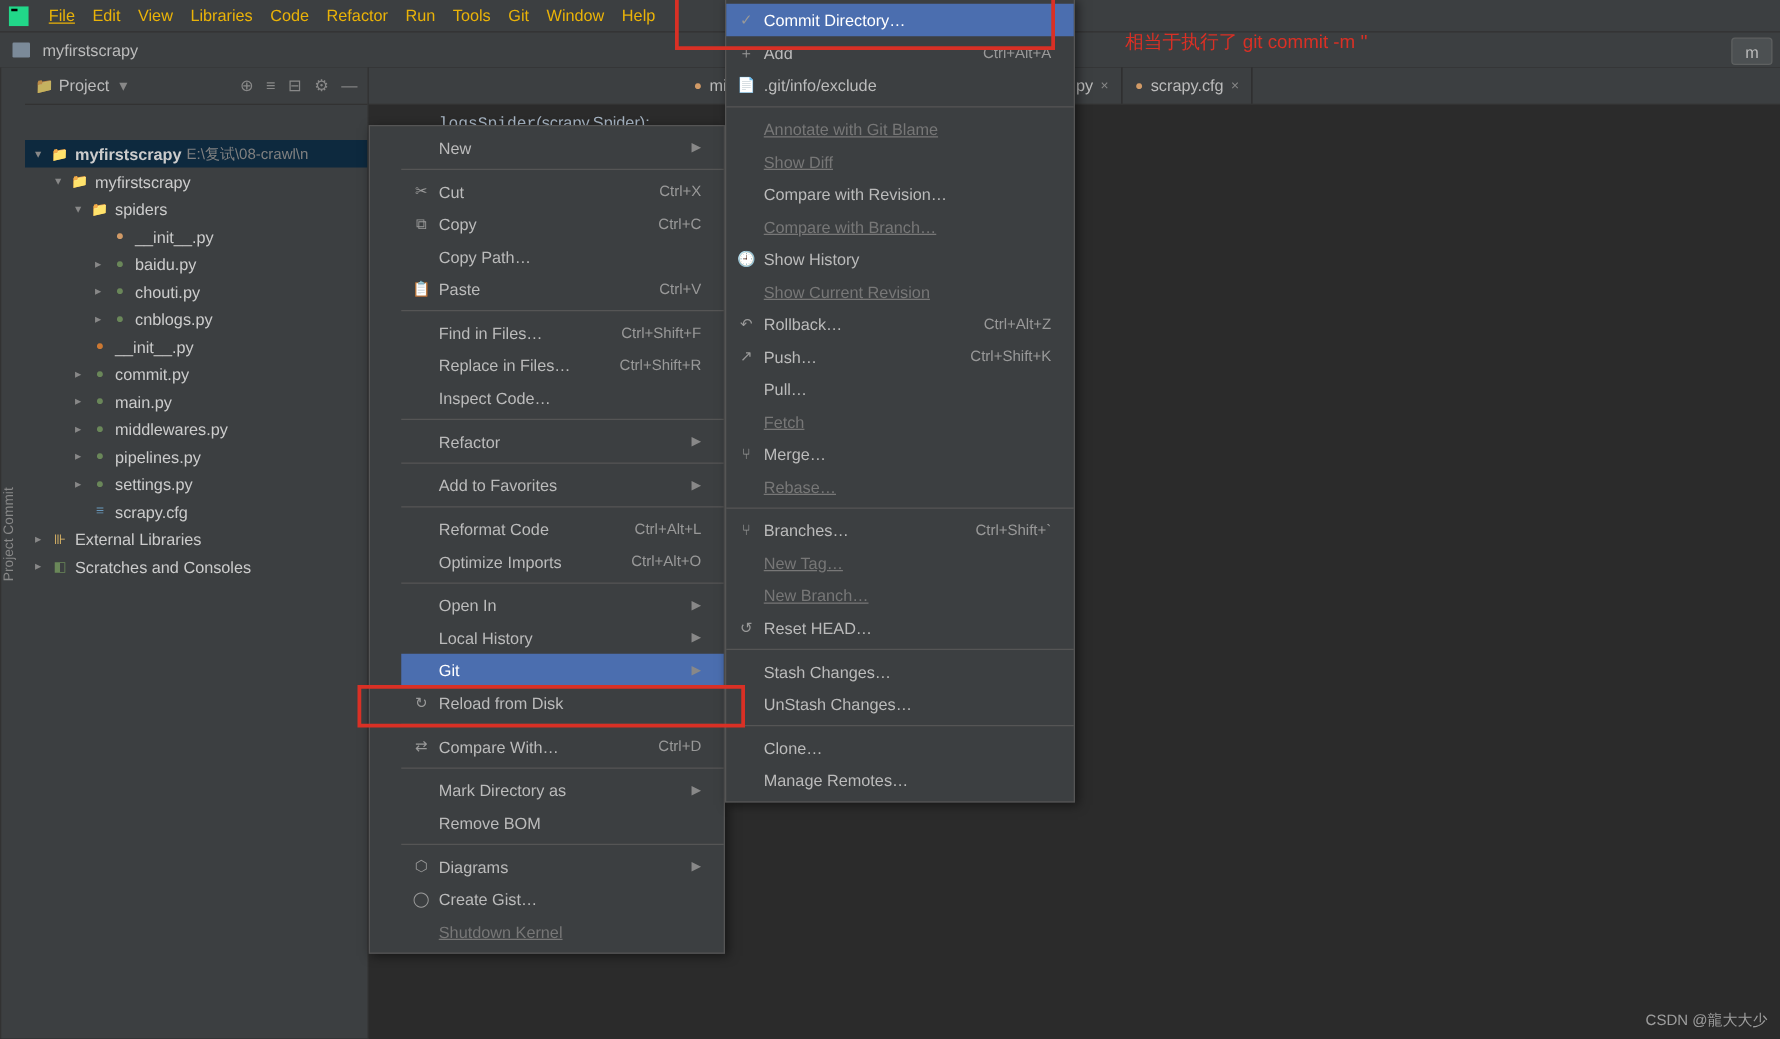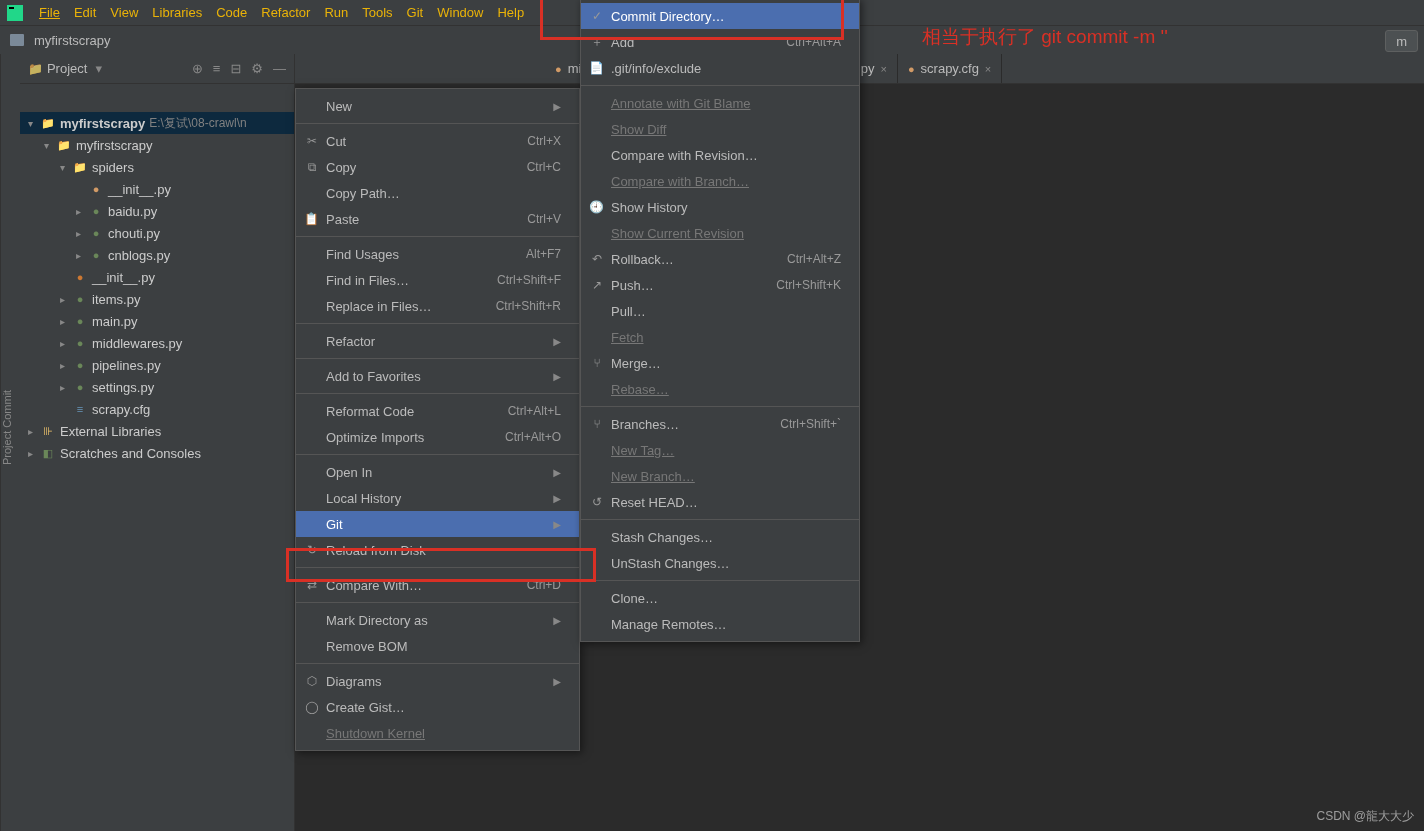--- a/index.html
+++ b/index.html
@@ -45,21 +45,21 @@
 .ctxmenu { position: absolute; background: #3c3f41; border: 1px solid #555; box-shadow: 2px 2px 8px rgba(0,0,0,.5); z-index:100; min-width:280px; padding:4px 0;}
 .ctxmenu .row { display:flex; align-items:center; height:26px; padding:0 18px 0 30px; color:#bbb; position:relative; cursor:pointer;}
 .ctxmenu .row.disabled { color:#777;text-decoration:underline; }
 .ctxmenu .row.sel { background:#4b6eaf; color:#fff;}
 .ctxmenu .row .lbl { flex:1; }
 .ctxmenu .row .sc { color:#999; font-size:12px;}
 .ctxmenu .row .sub { color:#888; font-size:10px;}
 .ctxmenu .row .ico { position:absolute; left:8px; width:16px; text-align:center; font-size:12px; color:#999;}
 .ctxmenu .sep { height:1px; background:#555; margin:4px 0;}
 .redbox { position:absolute; border:3px solid #d93025; pointer-events:none; z-index:200;}
-.annot { position:absolute; color:#d93025; font-size:19px; z-index:200; font-weight:500;margin-left:22px;}
+.annot { position:absolute; color:#d93025; font-size:15px; z-index:200; font-weight:500;}
 .watermark { position:absolute; right:10px; bottom:6px; color:#ccc; font-size:12px; opacity:.7;}
 .btn-right { position:absolute; right:6px; top:30px; height:22px; background:#4c5052; border:1px solid #5e6060; border-radius:3px; padding:0 10px; color:#bbb; font-size:12px; display:flex; align-items:center;}
 </style>
 </head>
 <body>
 
 <div class="menubar">
   <span class="logo">
     <svg viewBox="0 0 16 16">
         <rect width="16" height="16" fill="#21d789"></rect>
@@ -144,21 +144,21 @@
           <span class="name py-green">cnblogs.py</span>
         </div>
       <div class="tree-row indent-2">
           <span class="arrow"></span>
           <span class="ico py-red">●</span>
           <span class="name py-red">__init__.py</span>
         </div>
       <div class="tree-row indent-2">
           <span class="arrow">▸</span>
           <span class="ico py-green">●</span>
-          <span class="name py-green">items.py</span>
+          <span class="name py-green">commit.py</span>
         </div>
       <div class="tree-row indent-2">
           <span class="arrow">▸</span>
           <span class="ico py-green">●</span>
           <span class="name py-green">main.py</span>
         </div>
       <div class="tree-row indent-2">
           <span class="arrow">▸</span>
           <span class="ico py-green">●</span>
           <span class="name py-green">middlewares.py</span>
@@ -211,21 +211,21 @@
         <div class="tab">
           <span class="pyi">●</span>
           <span>scrapy.cfg</span>
           <span class="close">×</span>
         </div>
       </div>
     <div class="code" id="code"><div class="ln"><span class="gut"></span><span class="txt"><span class="cls">logsSpider</span>(scrapy.Spider)<span class="op">:</span></span></div><div class="ln"><span class="gut"></span><span class="txt"> <span class="op">=</span> <span class="str">'cnblogs'</span></span></div><div class="ln"><span class="gut"></span><span class="txt">wed_domains <span class="op">=</span> [<span class="str">'www.cnblogs.com'</span>]</span></div><div class="ln"><span class="gut"></span><span class="txt">t_urls <span class="op">=</span> [<span class="str under">'http://www.cnblogs.com/'</span>]</span></div><div class="ln"><span class="gut"></span><span class="txt"></span></div><div class="ln"><span class="gut"></span><span class="txt"><span class="fn">parse</span>(<span class="self hiw">self</span><span class="op">,</span> <span class="par under hiy" style="font-style:italic">response</span>)<span class="op">:</span></span></div><div class="ln"><span class="gut"></span><span class="txt">article_all <span class="op">=</span> <span class="par" style="font-style:italic">response</span>.css(<span class="str">'article.post-</span></span></div><div class="ln"><span class="gut"></span><span class="txt"><span class="kw">for</span> article <span class="kw">in</span> article_all<span class="op">:</span></span></div><div class="ln"><span class="gut"></span><span class="txt">    title <span class="op">=</span> article.css(<span class="str">'a.post-item-titl</span></span></div><div class="ln"><span class="gut"></span><span class="txt">    href <span class="op">=</span> article.css(<span class="str">'a.post-item-titl</span></span></div><div class="ln"><span class="gut"></span><span class="txt">    summary <span class="op">=</span> article.css(<span class="str">'p.post-item-su</span></span></div><div class="ln"><span class="gut"></span><span class="txt">    publish_time <span class="op">=</span> article.css(<span class="str">'span.post</span></span></div><div class="ln"><span class="gut">16</span><span class="txt">    <span class="fn">print</span>(<span class="str">'*'</span><span class="op">*</span><span class="num">100</span>)</span></div><div class="ln"><span class="gut">17</span><span class="txt">    <span class="fn">print</span>(<span class="str">'出版日期: %s'</span>.center(<span class="num">50</span><span class="op">,</span><span class="str">' '</span>)<span class="op">%</span>pub</span></div><div class="ln"><span class="gut">18</span><span class="txt">    <span class="fn">print</span>(<span class="str">'文章标题: %s'</span>.center(<span class="num">50</span><span class="op">,</span><span class="str">' '</span>)<span class="op">%</span>tit</span></div><div class="ln"><span class="gut">19</span><span class="txt">    <span class="fn">print</span>(<span class="str">'文章链接: %s'</span>.center(<span class="num">50</span><span class="op">,</span><span class="str">' '</span>)<span class="op">%</span>hre</span></div><div class="ln"><span class="gut">20</span><span class="txt">    <span class="fn">print</span>(<span class="str">'文章摘要: %s'</span>.center(<span class="num">50</span><span class="op">,</span><span class="str">' '</span>)<span class="op">%</span>sum</span></div><div class="ln"><span class="gut">21</span><span class="txt"></span></div></div>
   </div>
 </div>
 
-<div class="ctxmenu" id="ctx1" style="left:295px; top:88px; width:285px;">
+<div class="ctxmenu" id="ctx1" style="left:295px; top:100px; width:285px;padding-left:25px;">
     <div class="row">
       <span class="lbl">New</span>
       <span class="sub">▶</span>
     </div>
     <div class="sep"></div>
     <div class="row">
       <span class="ico">✂</span>
       <span class="lbl">Cut</span>
       <span class="sc">Ctrl+X</span>
     </div>
@@ -237,30 +237,29 @@
     <div class="row">
       <span class="lbl">Copy Path…</span>
     </div>
     <div class="row">
       <span class="ico">📋</span>
       <span class="lbl">Paste</span>
       <span class="sc">Ctrl+V</span>
     </div>
     <div class="sep"></div>
     <div class="row">
-      <span class="lbl">Find Usages</span>
-      <span class="sc">Alt+F7</span>
-    </div>
-    <div class="row">
       <span class="lbl">Find in Files…</span>
       <span class="sc">Ctrl+Shift+F</span>
     </div>
     <div class="row">
       <span class="lbl">Replace in Files…</span>
       <span class="sc">Ctrl+Shift+R</span>
+    </div>
+    <div class="row">
+      <span class="lbl">Inspect Code…</span>
     </div>
     <div class="sep"></div>
     <div class="row">
       <span class="lbl">Refactor</span>
       <span class="sub">▶</span>
     </div>
     <div class="sep"></div>
     <div class="row">
       <span class="lbl">Add to Favorites</span>
       <span class="sub">▶</span>

